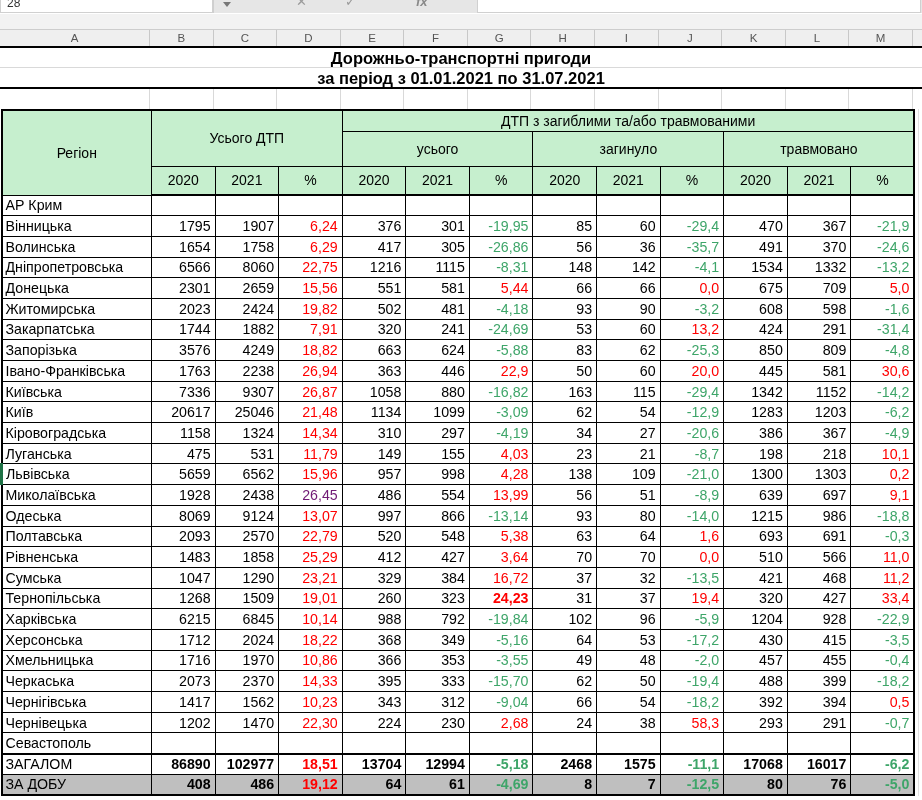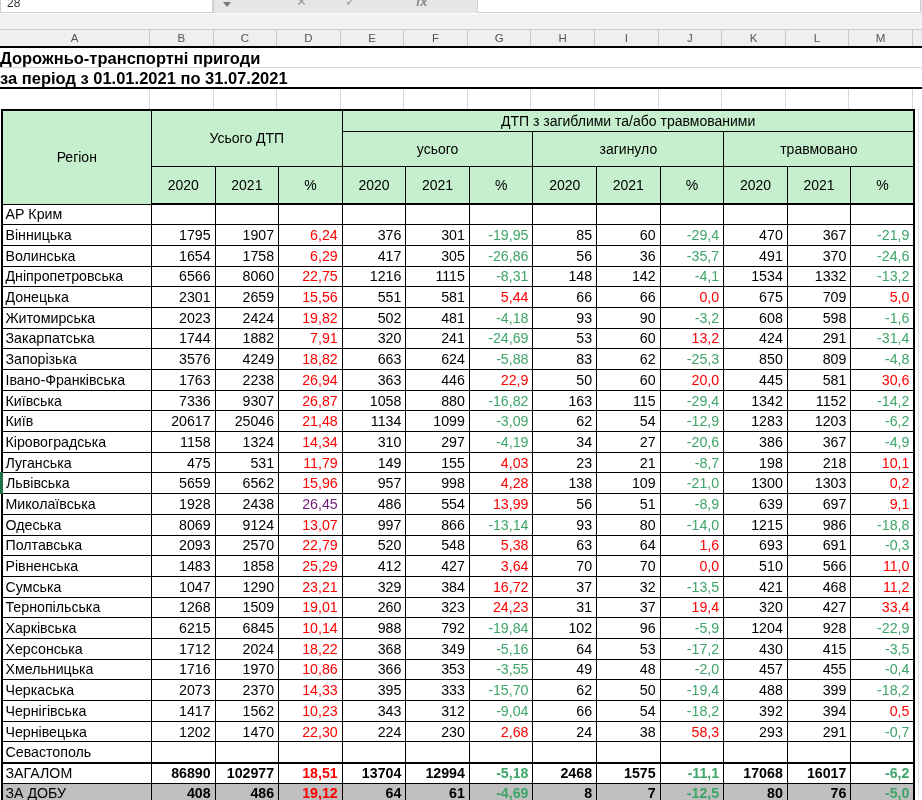--- a/index.html
+++ b/index.html
@@ -22,35 +22,35 @@
 
   
   .colhead { position:absolute; left:0; top:29px; width:922px; height:17px; display:flex; background:#efefef;
              border-top:1px solid #cdcdcd; }
   .colhead .cl { border-right:1px solid #c8c8c8; font-size:11.5px; color:#555; text-align:center;
              line-height:16px; flex:0 0 auto; }
 
   
   .titleblock { position:absolute; left:0; top:46px; width:922px; height:43px;
              border-top:2px solid #000; border-bottom:2px solid #000; background:#fff; }
-  .titleblock .t { height:21px; line-height:21px; text-align:left; font-weight:bold; font-size:16.5px; color:#000; }
+  .titleblock .t { height:21px; line-height:21px; text-align:center; font-weight:bold; font-size:16.5px; color:#000; }
   .titleblock .t1 { border-bottom:1px solid #d9d9d9; height:20px; line-height:20px;}
 
   
   .spacer { position:absolute; left:0; top:89px; width:922px; height:20px; display:flex; background:#fff; }
   .spacer .sp { border-right:1px solid #d9d9d9; flex:0 0 auto; height:100%; }
 
   
   table.sheet { position:absolute; left:0; top:109px; border-collapse:collapse; table-layout:fixed; width:913px; }
   table.sheet td, table.sheet th { border:1px solid #000; overflow:hidden; white-space:nowrap; }
   table.sheet { border:2px solid #000; }
   thead th { background: var(--header-bg, #C6EFCE); font-weight:normal; font-size:14px; color:#000; text-align:center; }
   thead tr.group-row th { height:21px; }
   thead tr.sub-row th { height:35px; }
-  thead tr.year-row th { height:38px; border-bottom:2px solid #000; }
+  thead tr.year-row th { height:29px; border-bottom:2px solid #000; }
   th.region-head { font-size:14px; }
   td.region { text-align:left; padding-left:3px; font-size:14.2px; color:#000; }
   td.num { text-align:right; padding-right:4px; font-size:14.2px; color:#000; }
   tbody tr { height:20.7px; }
   tr.total-row td { font-weight:bold; border-top:2px solid #000; }
   tr.total-row td.region, tr.perday-row td.region { text-align:left; padding-right:17px; font-weight:normal; }
   tr.perday-row td { font-weight:bold; background: var(--perday-bg, #BFBFBF); border-bottom:2px solid #000;}
   tr.selected td.region { border-left:3px solid var(--sel-green, #1E7145); }
   .rightline { position:absolute; left:918px; top:109px; width:1px; height:687px; background:#e0e0e0; }
 </style>
@@ -436,21 +436,21 @@
           <td class="num">468</td>
           <td class="num" style="color: rgb(255, 0, 0);">11,2</td>
         </tr>
         <tr>
           <td class="region">Тернопільська</td>
           <td class="num">1268</td>
           <td class="num">1509</td>
           <td class="num" style="color: rgb(255, 0, 0);">19,01</td>
           <td class="num">260</td>
           <td class="num">323</td>
-          <td class="num" style="color: rgb(255, 0, 0);">24,23</td>
+          <td class="num" style="color: rgb(255, 0, 0); font-weight: bold;">24,23</td>
           <td class="num">31</td>
           <td class="num">37</td>
           <td class="num" style="color: rgb(255, 0, 0);">19,4</td>
           <td class="num">320</td>
           <td class="num">427</td>
           <td class="num" style="color: rgb(255, 0, 0);">33,4</td>
         </tr>
         <tr>
           <td class="region">Харківська</td>
           <td class="num">6215</td>

